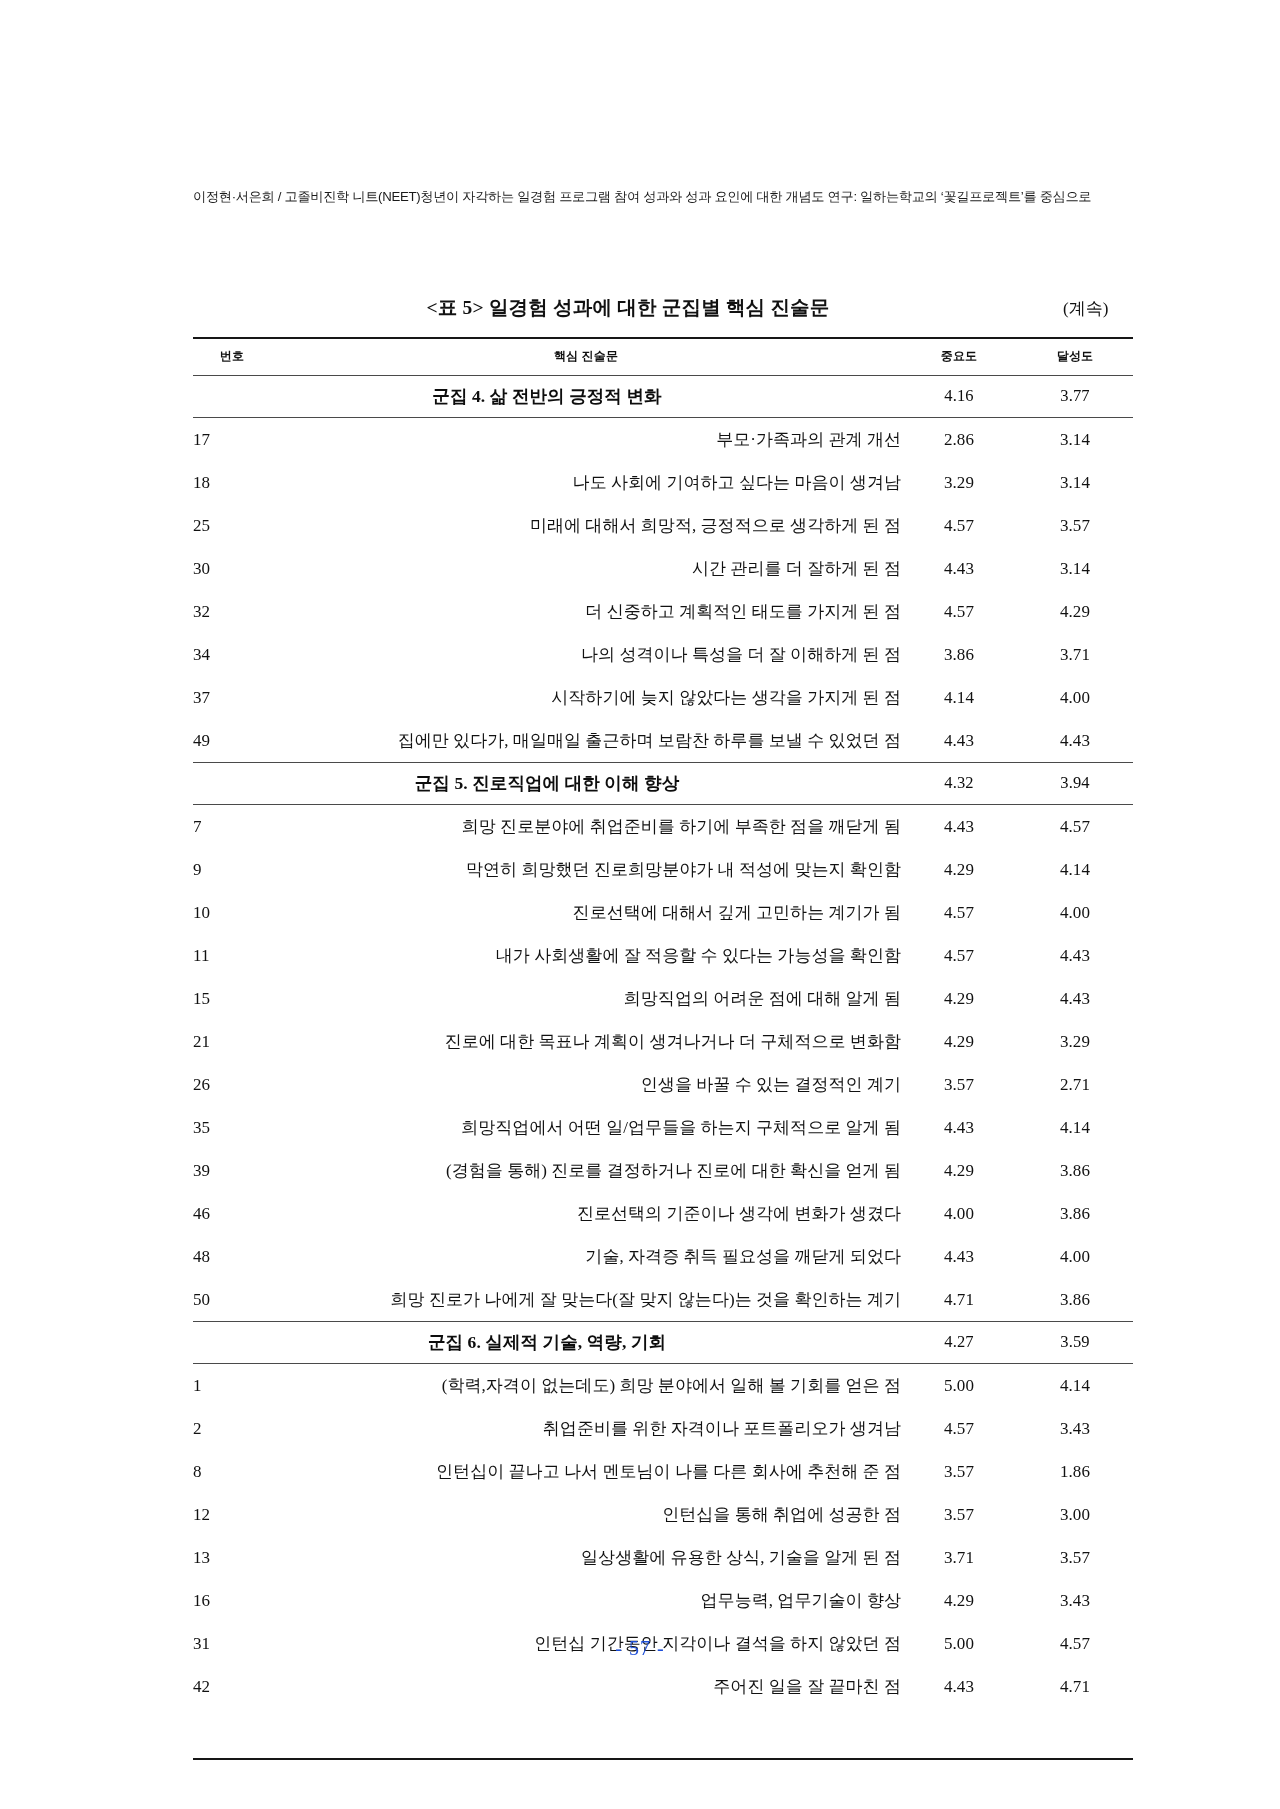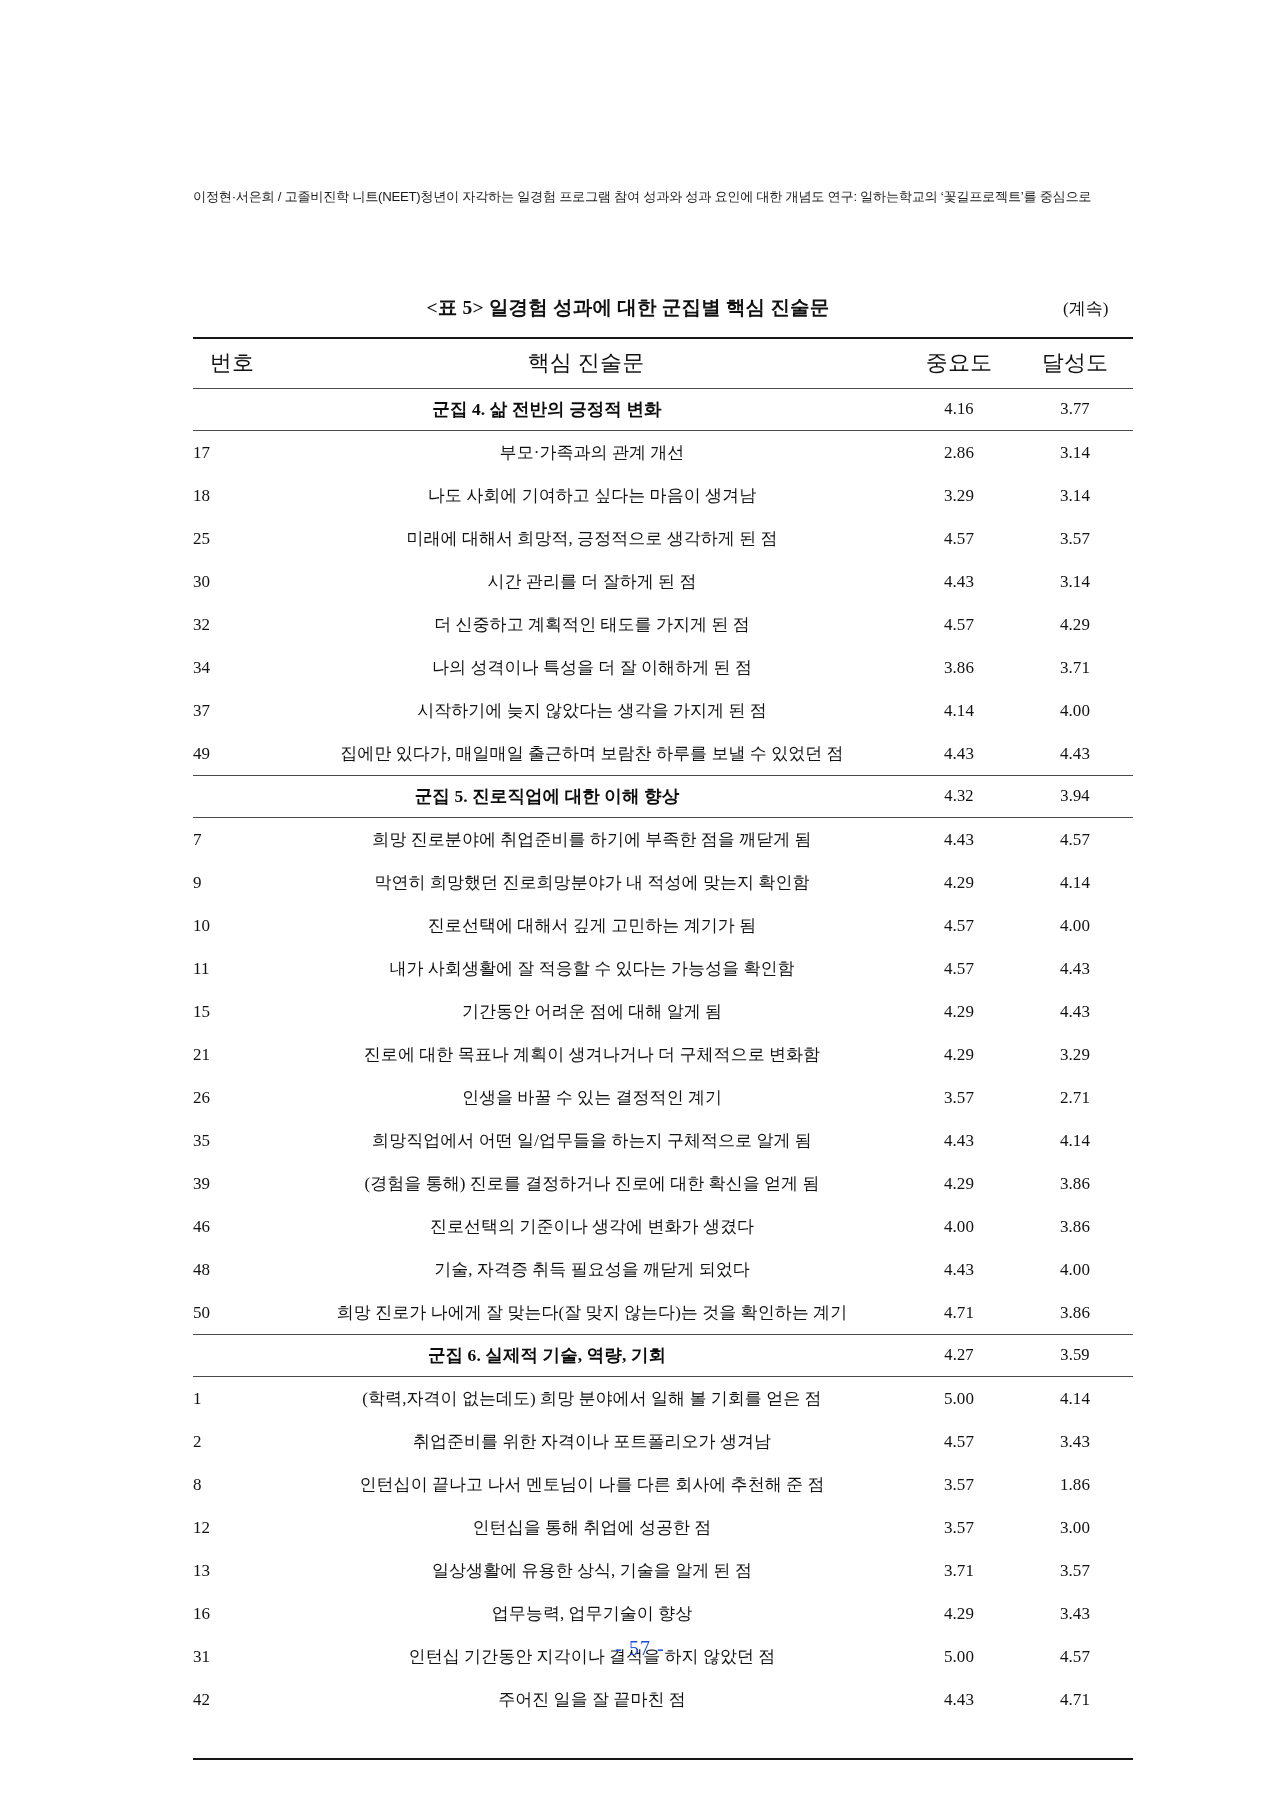--- a/index.html
+++ b/index.html
@@ -69,22 +69,22 @@
     border-collapse: collapse;
     width: 940px;
     table-layout: fixed;
   }
   table.main col.c-num   { width: 78px; }
   table.main col.c-stmt  { width: 630px; }
   table.main col.c-imp   { width: 116px; }
   table.main col.c-ach   { width: 116px; }
 
   table.main thead th {
-    font-size: 22px;
-    font-weight: normal;
+    font-size: 12px;
+    font-weight: bold;
     padding: 9px 0 10px 0;
     border-top: 2.6px solid #161616;
     border-bottom: 1.4px solid #4a4a4a;
     text-align: center;
     color: #111111;
     letter-spacing: 0.2px;
   }
 
   tr.cluster td {
     font-size: 17.5px;
@@ -107,21 +107,21 @@
     font-size: 17px;
     padding: 10px 0 10px 0;
     border: none;
     color: #111111;
     letter-spacing: 0.05px;
   }
   td.num {
     font-size: 15.5px;
   }
   td.stmt {
-    text-align: center;
+    text-align: right;
     padding-left: 12px !important;
   }
   td.v {
     text-align: center;
     font-size: 16.5px;
   }
 
   tr.last-of-block td {
     border-bottom: 0;
   }
@@ -251,21 +251,21 @@
             <td class="v">4.00</td>
           </tr>
           <tr class="item">
             <td class="num">11</td>
             <td class="stmt">내가 사회생활에 잘 적응할 수 있다는 가능성을 확인함</td>
             <td class="v">4.57</td>
             <td class="v">4.43</td>
           </tr>
           <tr class="item">
             <td class="num">15</td>
-            <td class="stmt">기간동안 어려운 점에 대해 알게 됨</td>
+            <td class="stmt">희망직업의 어려운 점에 대해 알게 됨</td>
             <td class="v">4.29</td>
             <td class="v">4.43</td>
           </tr>
           <tr class="item">
             <td class="num">21</td>
             <td class="stmt">진로에 대한 목표나 계획이 생겨나거나 더 구체적으로 변화함</td>
             <td class="v">4.29</td>
             <td class="v">3.29</td>
           </tr>
           <tr class="item">

